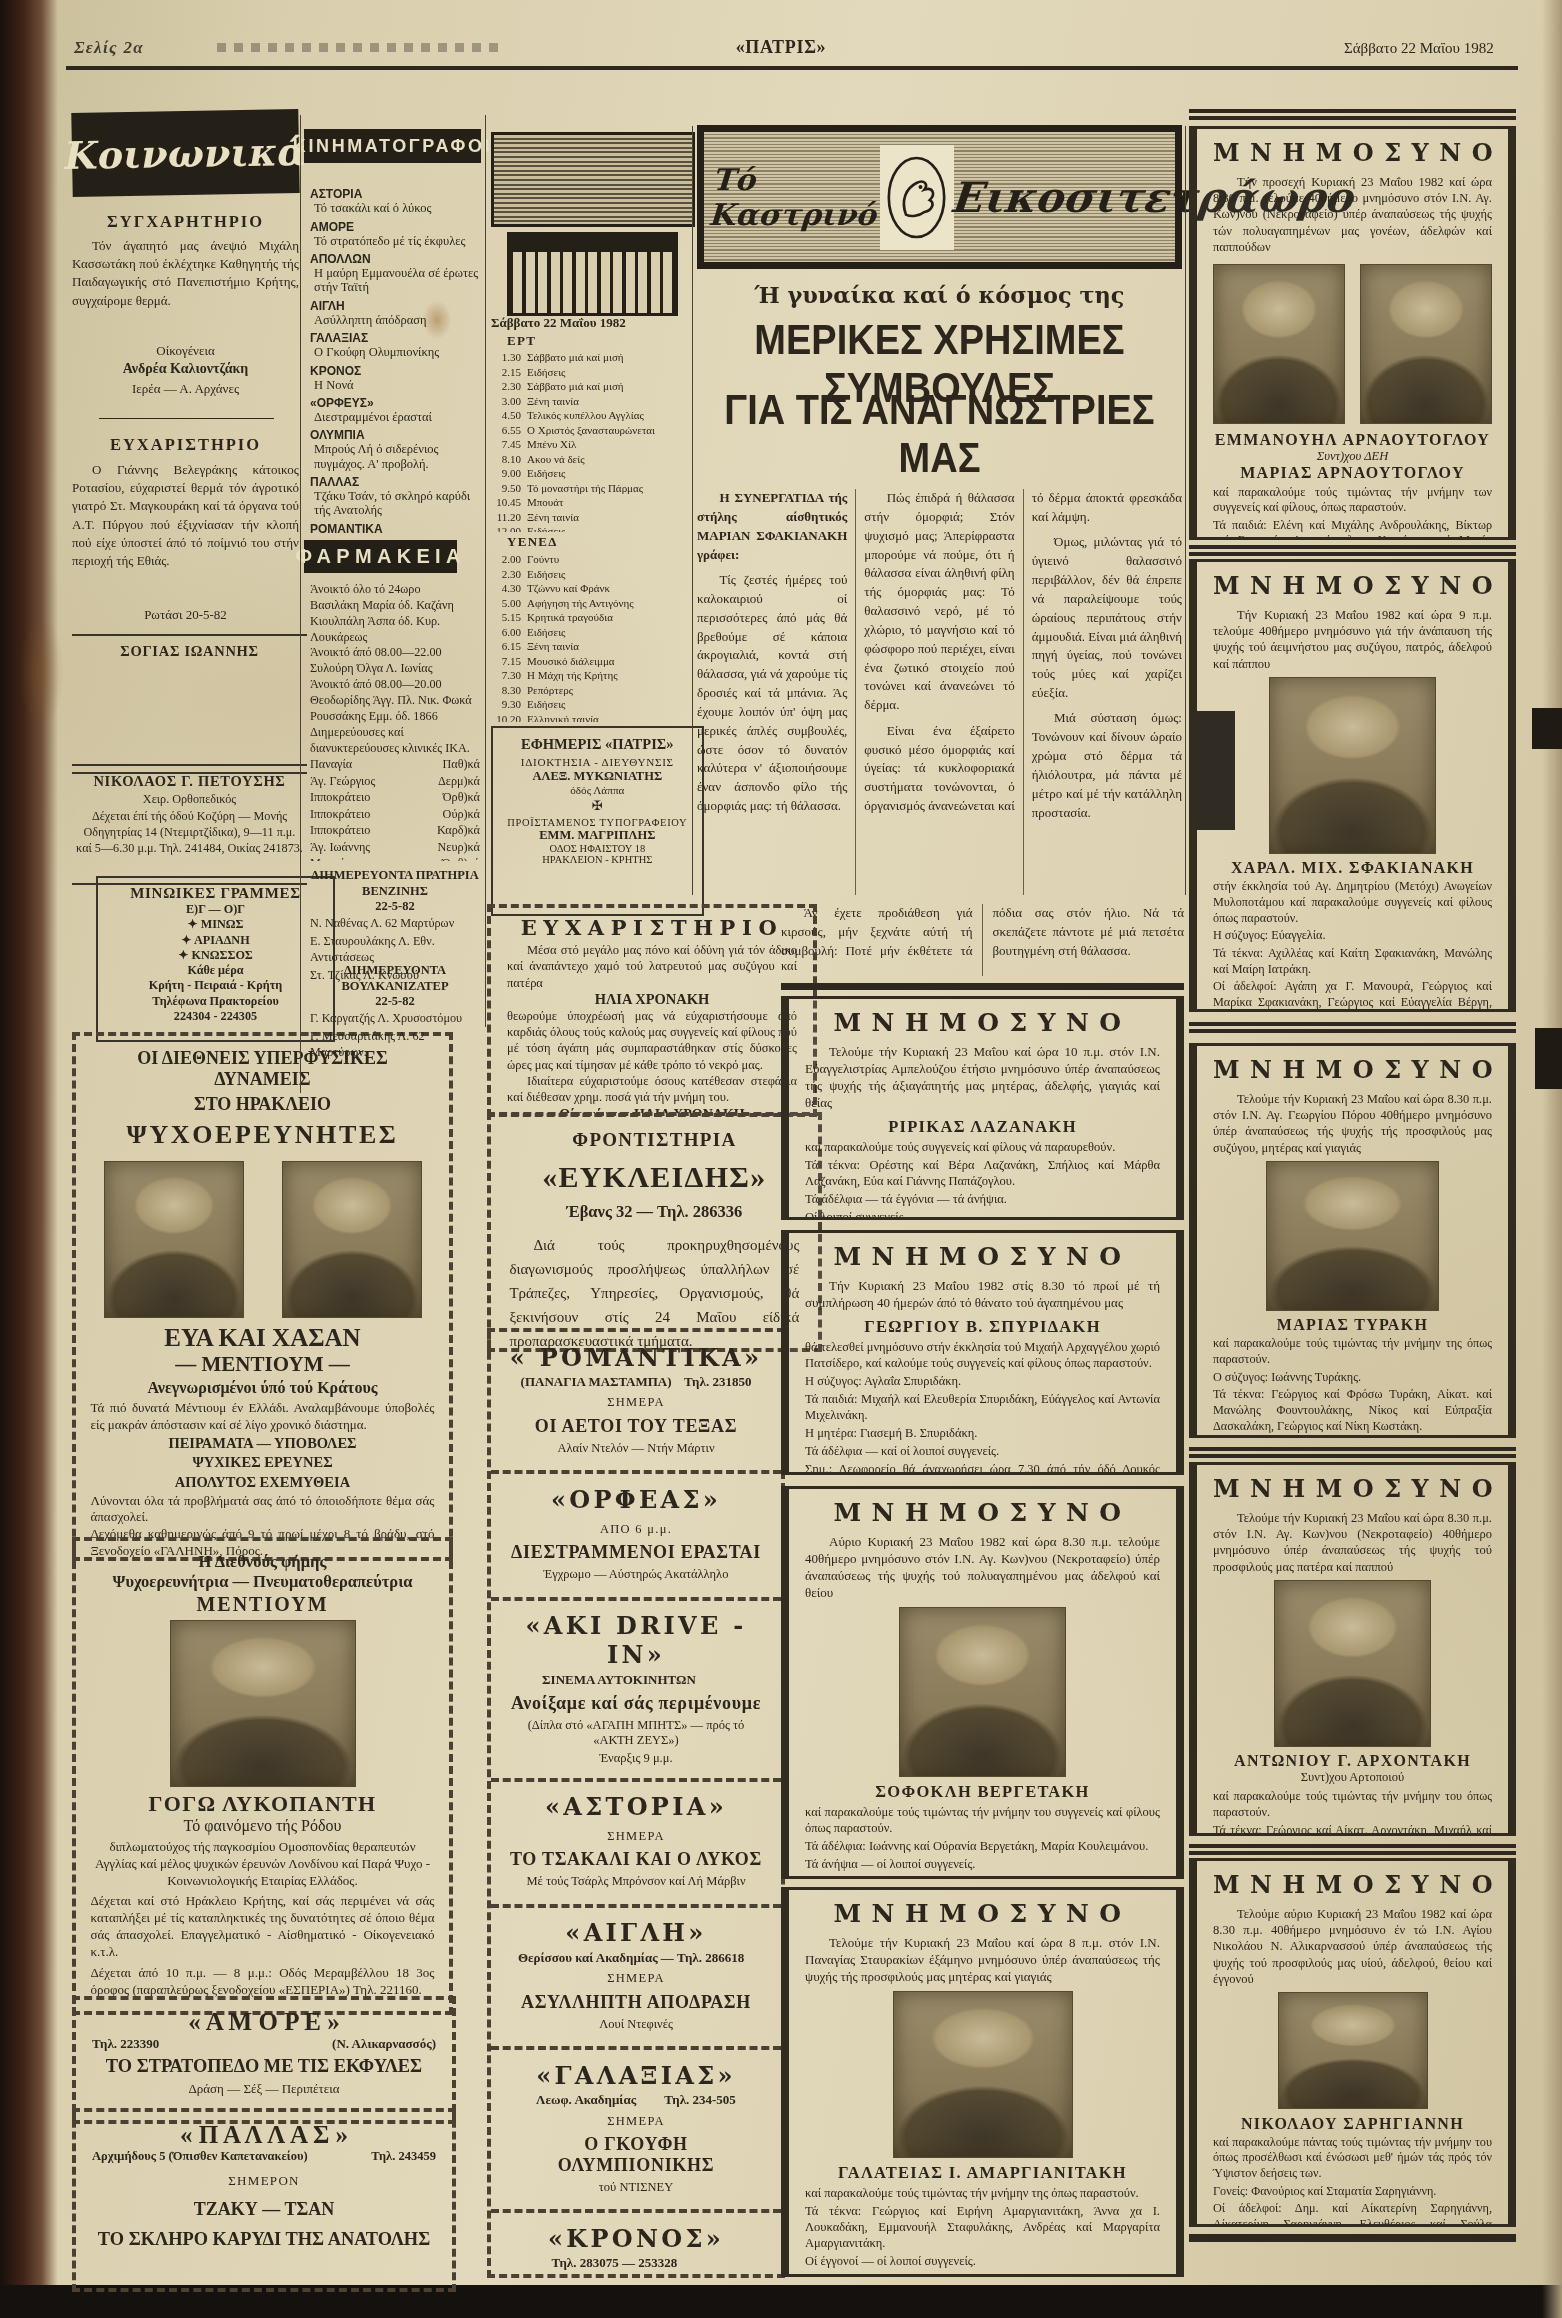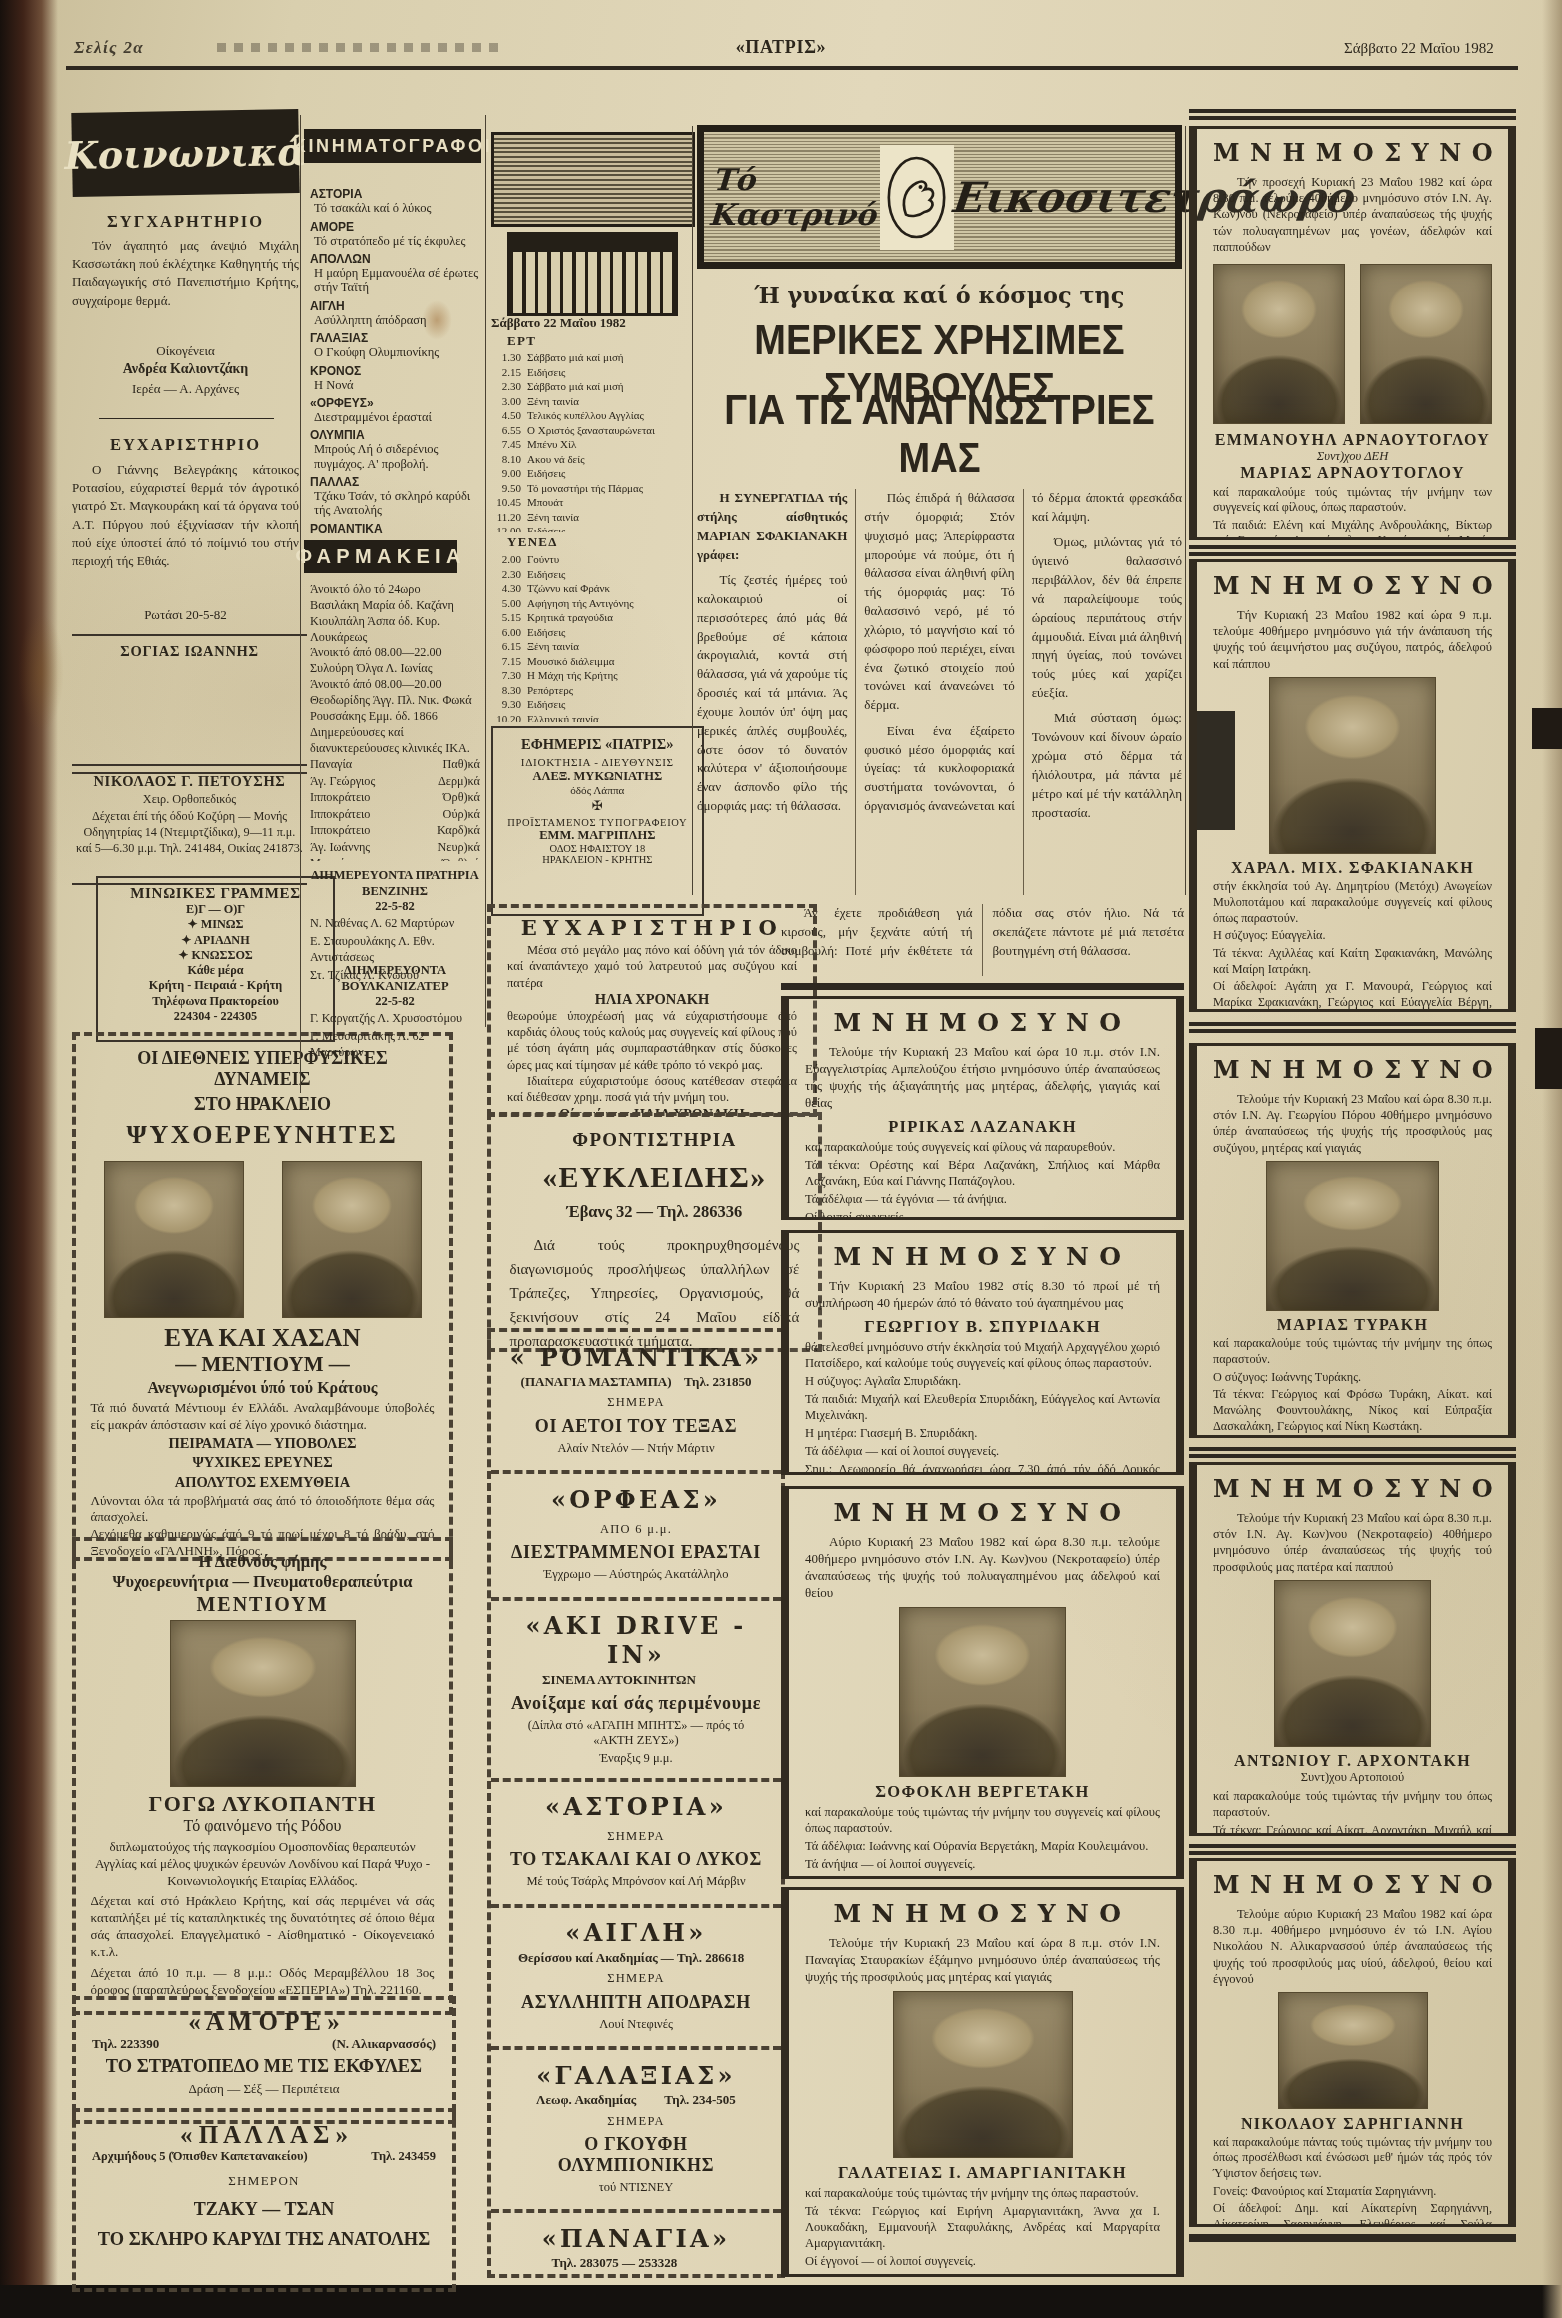--- a/index.html
+++ b/index.html
@@ -513,21 +513,21 @@
       <div class="adrow">
         <span>Λεωφ. Ακαδημίας</span>
         <span>Τηλ. 234-505</span>
       </div>
       <div class="adwhen">ΣΗΜΕΡΑ</div>
       <div class="adfilm">Ο ΓΚΟΥΦΗ ΟΛΥΜΠΙΟΝΙΚΗΣ</div>
       <div class="adcast">τού ΝΤΙΣΝΕΥ</div>
       <div class="adextra"></div>
     </div>
       <div class="adsec">
-      <div class="adname">«ΠΑΝΑΓΙΑ»</div>
+      <div class="adname">«ΚΡΟΝΟΣ»</div>
       <div class="adrow">
         <span>Τηλ. 283075 — 253328</span>
         <span></span>
       </div>
       <div class="adwhen">Ωρα ένάρξεως 6</div>
       <div class="adfilm">Η ΝΟΝΑ</div>
 
       <div class="adextra"></div>
     </div>
     </div>

